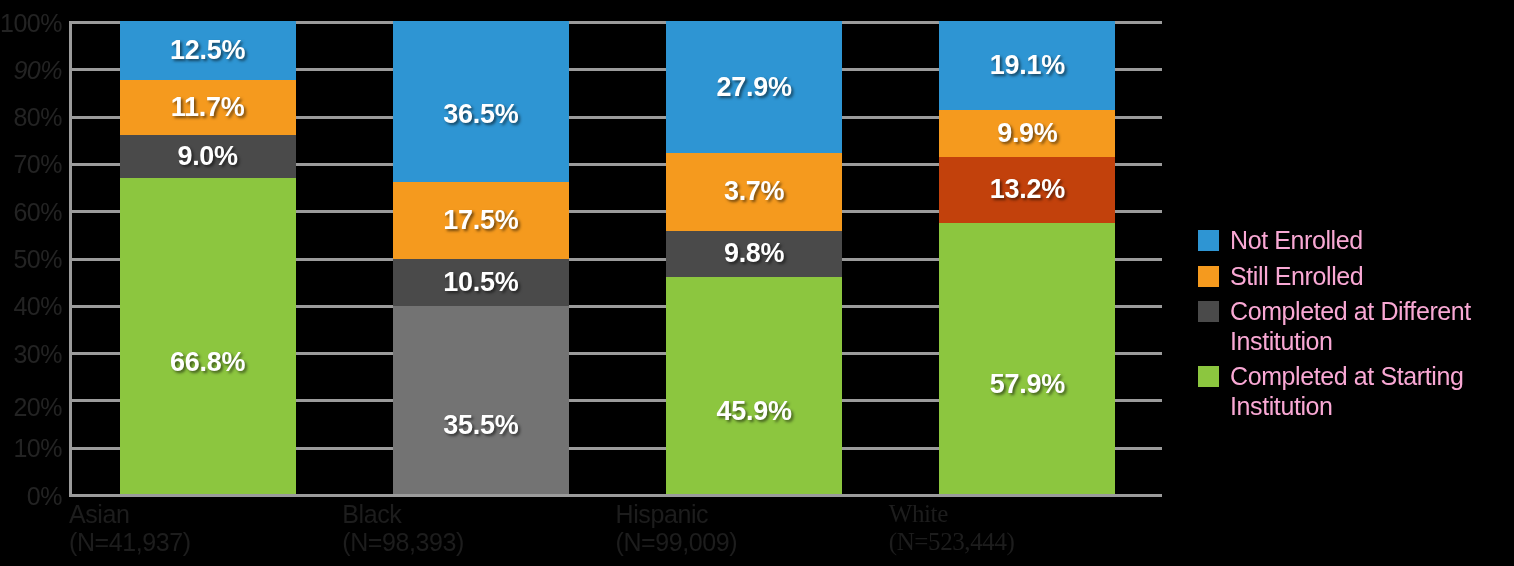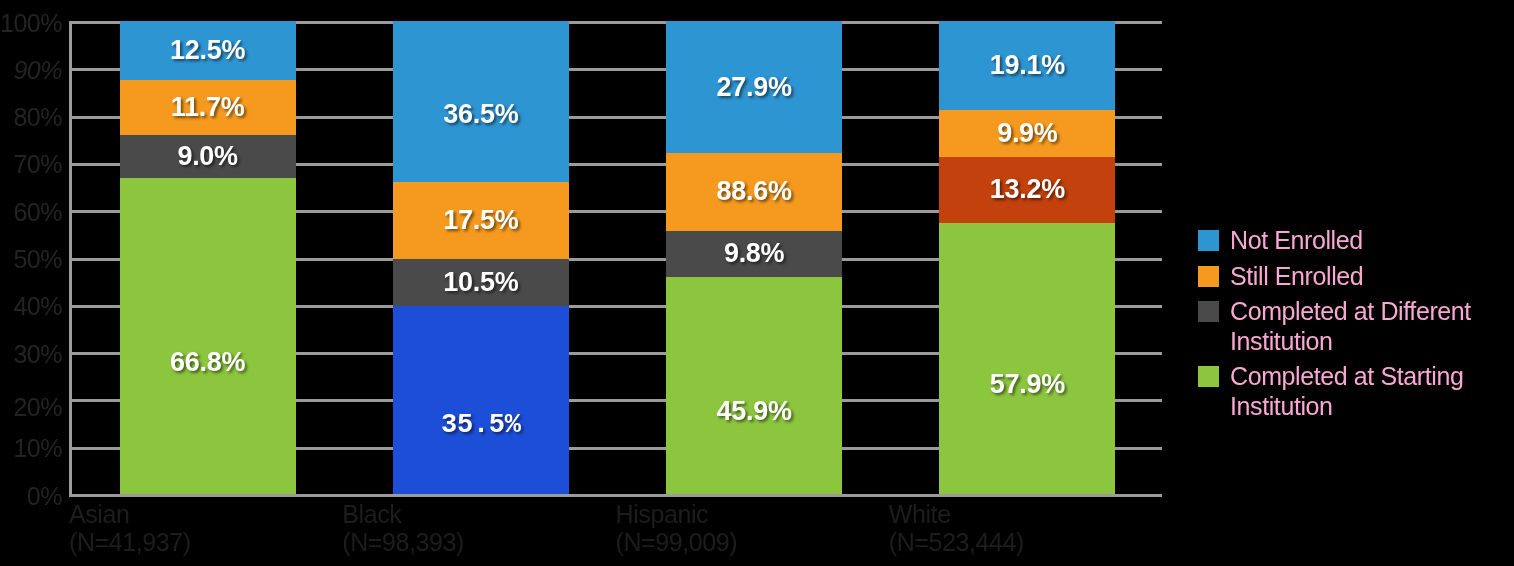--- a/index.html
+++ b/index.html
@@ -193,21 +193,21 @@
             <div class="seg s-orange" style="background: rgb(245, 154, 30); height: 55.341px;">
               <span class="seg-label">11.7%</span>
             </div>
             <div class="seg s-blue" style="background: rgb(46, 149, 211); height: 59.125px;">
               <span class="seg-label">12.5%</span>
             </div>
           </div>
         </div>
         <div class="bar-group" style="left: 323.875px; width: 176px;">
           <div class="bar-stack">
-            <div class="seg s-green tall" style="background: #1d4ed8; height: 202px; font-family: Liberation Mono, monospace;">
+            <div class="seg s-green tall" style="background: #737373; height: 202px;">
               <span class="seg-label">35.5%</span>
             </div>
             <div class="seg s-gray" style="background: rgb(74, 74, 74); height: 49.665px;">
               <span class="seg-label">10.5%</span>
             </div>
             <div class="seg s-orange" style="background: rgb(245, 154, 30); height: 82.775px;">
               <span class="seg-label">17.5%</span>
             </div>
             <div class="seg s-blue tall" style="background: rgb(46, 149, 211); height: 172.645px;">
               <span class="seg-label">36.5%</span>
@@ -216,21 +216,21 @@
         </div>
         <div class="bar-group" style="left: 597.125px; width: 176px;">
           <div class="bar-stack">
             <div class="seg s-green tall" style="background: rgb(140, 198, 63); height: 217.107px;">
               <span class="seg-label">45.9%</span>
             </div>
             <div class="seg s-gray" style="background: rgb(74, 74, 74); height: 46.354px;">
               <span class="seg-label">9.8%</span>
             </div>
             <div class="seg s-orange" style="background: rgb(245, 154, 30); height: 77.572px;">
-              <span class="seg-label">88.6%</span>
+              <span class="seg-label">3.7%</span>
             </div>
             <div class="seg s-blue" style="background: rgb(46, 149, 211); height: 131.967px;">
               <span class="seg-label">27.9%</span>
             </div>
           </div>
         </div>
         <div class="bar-group" style="left: 870.375px; width: 176px;">
           <div class="bar-stack">
             <div class="seg s-green tall" style="background: rgb(140, 198, 63); height: 273.867px;">
               <span class="seg-label">57.9%</span>
@@ -246,21 +246,21 @@
             </div>
           </div>
         </div>
       </div>
   </div>
 
   <div class="x-labels">
       <div class="x-label" style="left: 0px; width: 273.25px;"><span>Asian</span><span class="cat-n">(N=41,937)</span></div>
       <div class="x-label" style="left: 273.25px; width: 273.25px;"><span>Black</span><span class="cat-n">(N=98,393)</span></div>
       <div class="x-label" style="left: 546.5px; width: 273.25px;"><span>Hispanic</span><span class="cat-n">(N=99,009)</span></div>
-      <div class="x-label" style="left: 819.75px; width: 273.25px;"><span>White</span><span class="cat-n">(N=523,444)</span></div>
+      <div class="x-label" style="left: 819.75px; width: 273.25px; font-family: Liberation Serif, serif;"><span>White</span><span class="cat-n">(N=523,444)</span></div>
     </div>
 
   <div class="legend">
       <div class="legend-item">
         <span class="legend-swatch" style="background: rgb(46, 149, 211);"></span>
         <span class="legend-text">Not Enrolled</span>
       </div>
       <div class="legend-item">
         <span class="legend-swatch" style="background: rgb(245, 154, 30);"></span>
         <span class="legend-text">Still Enrolled</span>

